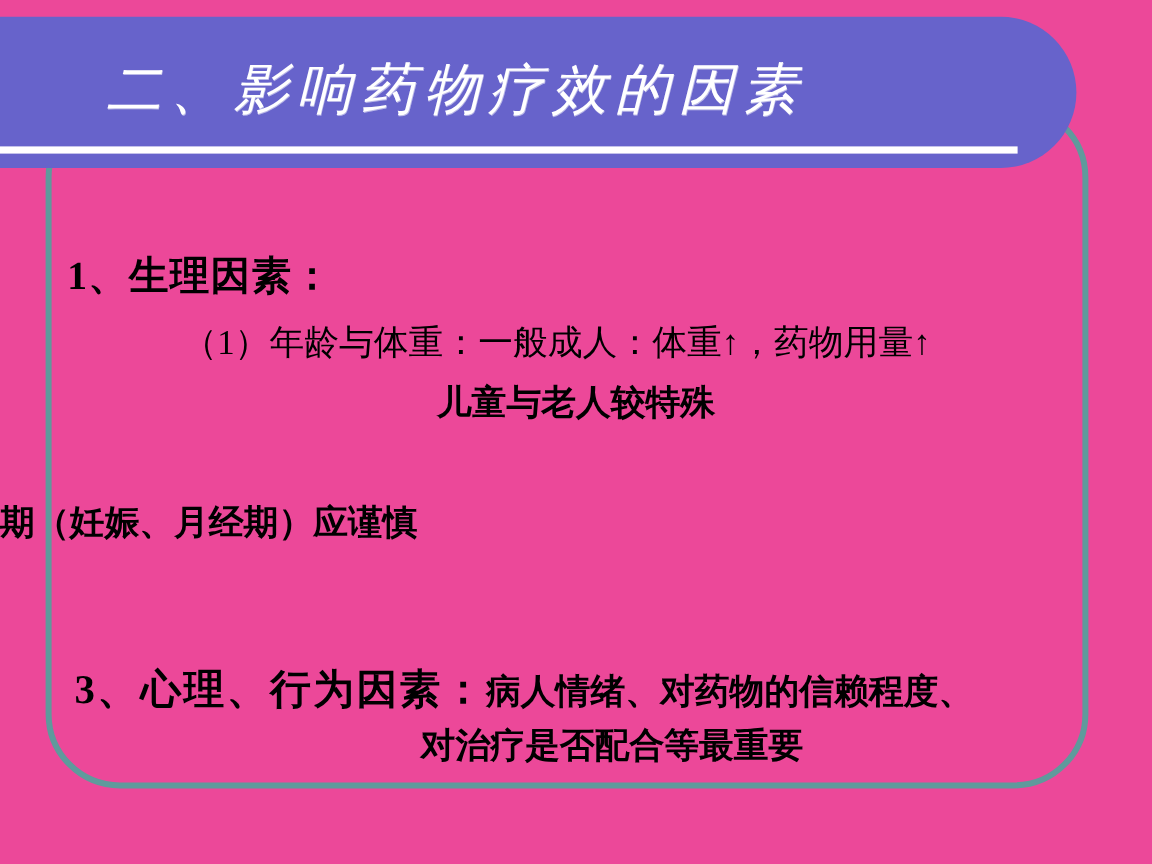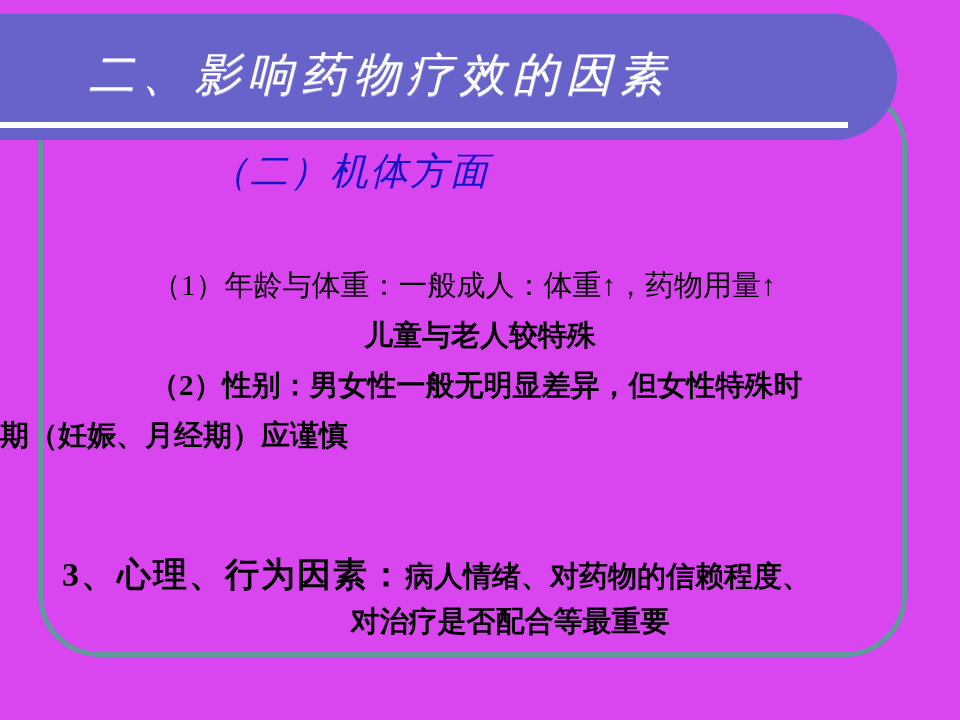--- a/index.html
+++ b/index.html
@@ -7,21 +7,21 @@
     padding: 0;
     background: #ffffff;
   }
   body {
     font-family: "Liberation Serif", "DejaVu Serif", serif;
   }
   #slide {
     position: relative;
     width: 960px;
     height: 720px;
-    background: #d946ef;
+    background: #ec4899;
     overflow: hidden;
   }
 
   
   #content-frame {
     position: absolute;
     left: 38px;
     top: 86px;
     width: 869px;
     height: 571px;
@@ -178,31 +178,30 @@
 <div id="slide">
 
   <div id="content-frame"></div>
 
   <div id="header-banner"></div>
   <div id="header-underline"></div>
   <div class="line" id="slide-title">二、影响药物疗效的因素</div>
 
   <div id="body-area">
 
-    <div class="line" id="subtitle-section">（二）机体方面</div>
-
+
+    <div class="line" id="item-1">
+      <span>1、</span><span>生理因素：</span>
+    </div>
 
     <div class="line" id="item-1-sub-1-a">
       <span>（1）</span><span>年龄与体重：一般成人：体重↑，药物用量↑</span>
     </div>
     <div class="line" id="item-1-sub-1-b">儿童与老人较特殊</div>
 
-    <div class="line" id="item-1-sub-2-a">
-      <span>（2）</span><span>性别：男女性一般无明显差异，但女性特殊时</span>
-    </div>
     <div class="line" id="item-1-sub-2-b">期（妊娠、月经期）应谨慎</div>
 
 
     <div class="line" id="item-3">
       <span class="lead">3、</span><span class="lead">心理、行为因素：</span><span>病人情绪、对药物的信赖程度、</span>
     </div>
     <div class="line" id="item-3-b">对治疗是否配合等最重要</div>
 
   </div>
 </div>

